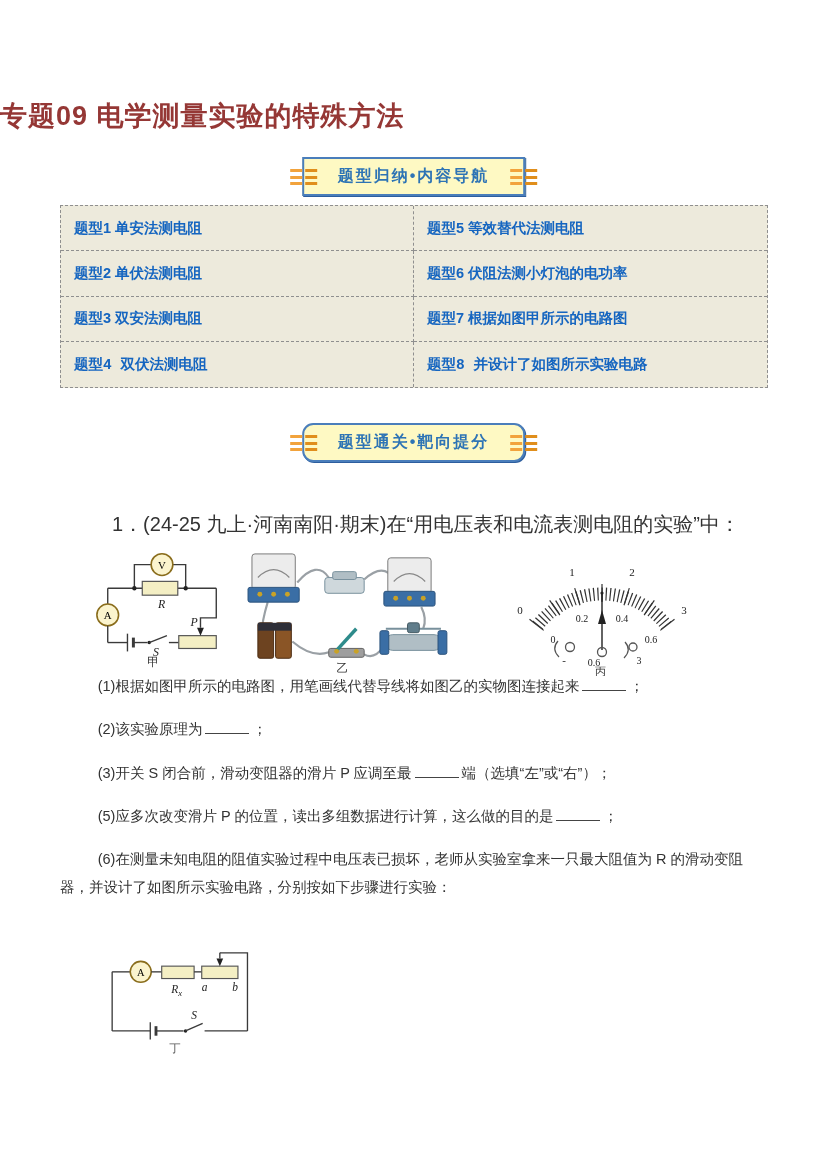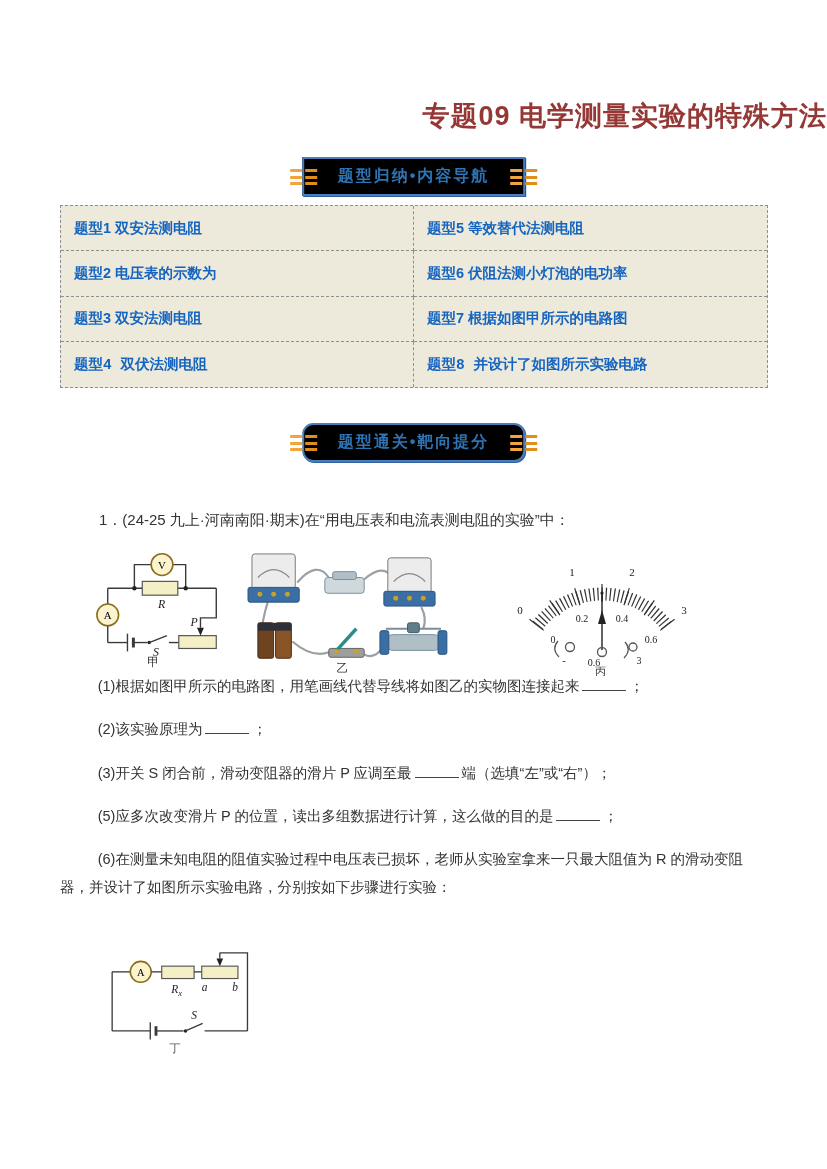--- a/index.html
+++ b/index.html
@@ -1,25 +1,25 @@
 <!DOCTYPE html>
 <html><head>
 <meta charset="utf-8">
 <style>
   html,body{margin:0;padding:0;background:#fff;}
   #page{position:relative;width:827px;height:1169px;background:#ffffff;margin:0 auto;
         font-family:"Liberation Sans","DejaVu Sans",sans-serif;overflow:hidden;}
 
   
-  .doc-title{position:absolute;left:0;top:98px;width:827px;text-align:right;
+  .doc-title{position:absolute;left:0;top:98px;width:827px;text-align:left;
              font-size:27px;font-weight:bold;color:#953735;letter-spacing:1px;}
 
   
   .banner{position:absolute;left:50%;transform:translateX(-50%);
-          border:2px solid #4a7ebb;box-shadow:1px 1px 0 #2d5e9e;background:#000000;
+          border:2px solid #4a7ebb;box-shadow:1px 1px 0 #2d5e9e;background:#fef9c3;
           padding:7px 34px;white-space:nowrap;}
   .banner-label{color:#2E74B5;font-weight:bold;font-size:16px;letter-spacing:2px;}
   .deco{position:absolute;top:50%;transform:translateY(-50%);display:flex;gap:3px;}
   .deco.left{left:-14px;}  .deco.right{right:-14px;}
   .deco .bars{width:12px;height:16px;
         background:repeating-linear-gradient(to bottom,#F2A33C 0 3px,rgba(0,0,0,0) 3px 6.5px);}
   .deco .bars.b2{background:repeating-linear-gradient(to bottom,#E08E1B 0 3px,rgba(0,0,0,0) 3px 6.5px);}
 
   
   .nav-table{position:absolute;left:60px;top:205px;width:706px;height:181px;
@@ -31,21 +31,21 @@
   .nav-cell:nth-child(2n){border-right:none;}
   .nav-cell:nth-child(7),.nav-cell:nth-child(8){border-bottom:none;font-family:Liberation Mono, monospace;}
 
   
   .section-heading{position:absolute;left:60px;top:477px;
                    color:#1b5e9e;font-weight:bold;font-size:15.5px;
                    text-decoration:underline;text-underline-offset:4px;}
 
   
   .q-stem{position:absolute;left:60px;top:508px;width:708px;
-          font-size:15px;color:#333;text-indent:2.6em;line-height:1.6;}
+          font-size:20px;color:#333;text-indent:2.6em;line-height:1.6;}
 
   
   .fig{position:absolute;}
   .fig-jia{left:88px;top:548px;}
   .fig-yi{left:238px;top:548px;}
   .fig-bing{left:452px;top:548px;}
   .fig-ding{left:95px;top:942px;}
   svg text{font-family:"Liberation Serif","DejaVu Serif",serif;}
   .cjk-label{font-family:"Liberation Sans","DejaVu Sans",sans-serif;}
 
@@ -75,23 +75,23 @@
         <span class="bars b2"></span>
       </span>
     <span class="banner-label">题型归纳•内容导航</span>
     <span class="deco right">
         <span class="bars"></span>
         <span class="bars b2"></span>
       </span>
   </div>
 
   <div class="nav-table">
-    <div class="nav-cell">题型1 双安法测电阻</div>
+    <div class="nav-cell">题型1 单安法测电阻</div>
     <div class="nav-cell">题型5 等效替代法测电阻</div>
-    <div class="nav-cell">题型2 电压表的示数为</div>
+    <div class="nav-cell">题型2 单伏法测电阻</div>
     <div class="nav-cell">题型6 伏阻法测小灯泡的电功率</div>
     <div class="nav-cell">题型3 双安法测电阻</div>
     <div class="nav-cell">题型7 根据如图甲所示的电路图</div>
     <div class="nav-cell">题型4 双伏法测电阻</div>
     <div class="nav-cell">题型8 并设计了如图所示实验电路</div>
   </div>
 
   <div class="banner" style="top:423px;border-radius:11px;">
     <span class="deco left">
         <span class="bars"></span>

